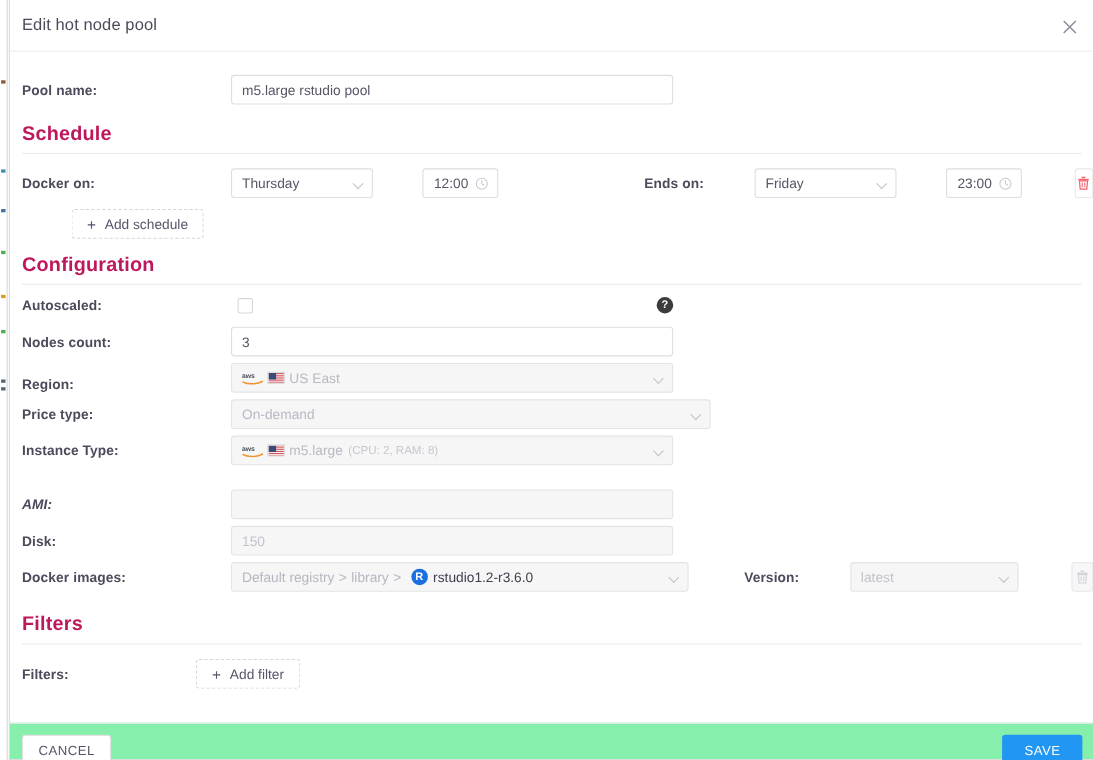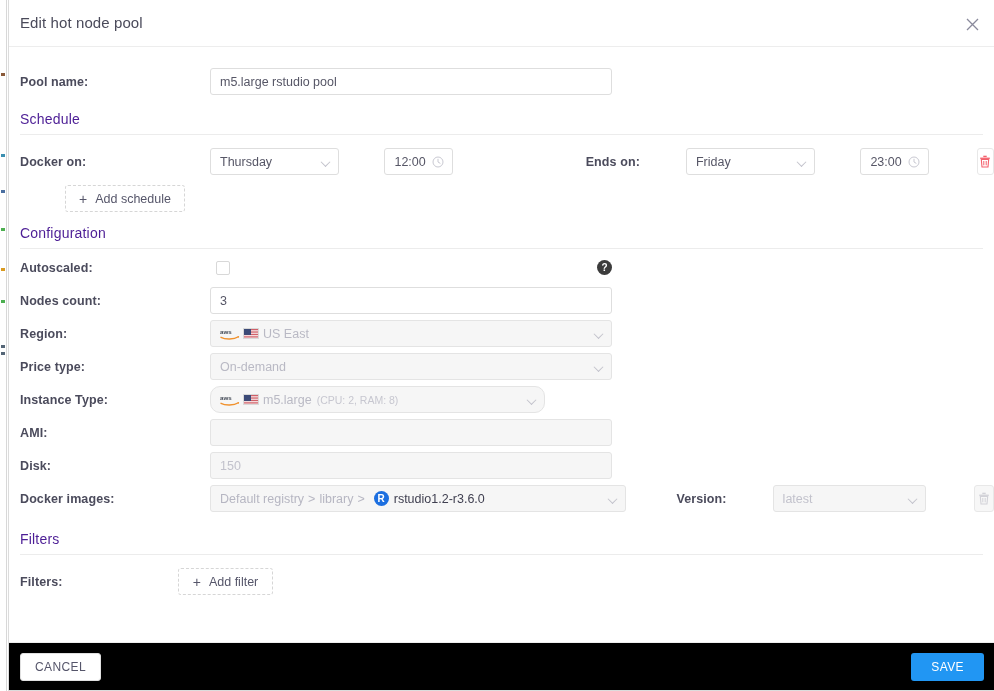--- a/index.html
+++ b/index.html
@@ -75,23 +75,23 @@
   }
   .lbl {
     width: 152px;
     flex: 0 0 152px;
     font-size: 12.5px;
     color: #4b4b5c;
     font-weight: 600;
     letter-spacing: .1px;
   }
   .section-h {
-    font-size: 14px;
-    color: #4c1d95;
-    font-weight: 400;
+    font-size: 18px;
+    color: #be185d;
+    font-weight: 700;
     padding-left: 11px;
     letter-spacing: .2px;
   }
   .section-rule {
     height: 1px;
     background: #ececec;
     margin: 7px 11px 0 11px;
   }
   
   .inp {
@@ -212,23 +212,23 @@
     margin: 0 5px;
   }
   .meta { color: #c7c7d0; font-size: 10.5px; margin-left: 5px; }
   .crumb { color: #b6b6c2; }
   .crumb-sep { color: #b6b6c2; margin: 0 4px; }
   .docker-name { color: #3f3f50; }
   
   .modal-footer {
     position: absolute;
     left: 0; bottom: 0;
-    width: 986px; height: 48px;
+    width: 986px; height: 33px;
     border-top: 1px solid #ededed;
-    background: #000000;
+    background: #86efac;
   }
   .cancel-btn {
     position: absolute;
     left: 11px; top: 10px;
     height: 28px;
     padding: 0 14px;
     border: 1px solid #e0e0e0;
     border-radius: 3px;
     background: #fff;
     color: #55556a;
@@ -354,21 +354,21 @@
           <div class="cbx" style="margin-left:6px;"></div>
           <div class="help-ico">?</div>
         </div>
       </div>
 
       <div class="row" style="margin-top:12px;">
         <div class="lbl">Nodes count:</div>
         <div class="inp" style="width:402px;">3</div>
       </div>
 
-      <div class="row" style="margin-top:6px;">
+      <div class="row" style="margin-top:6px;align-items:flex-end;">
         <div class="lbl">Region:</div>
         <div class="inp sel disabled" style="width:402px;">
           <span class="aws-ico">
             <svg width="20" height="13" viewBox="0 0 20 13">
               <text x="0" y="7" font-family="'Liberation Sans', sans-serif" font-size="6.2" font-weight="bold" fill="#444b57">aws</text>
               <path d="M1 10.3 C5 12.6 14 12.6 18.4 9.8" fill="none" stroke="#f0912d" stroke-width="1.35" stroke-linecap="round"></path>
               <path d="M17.3 9.4 L19.2 9.2 L18.4 10.9 Z" fill="#f0912d"></path>
             </svg>
           </span>
           <span class="flag-ico">
@@ -386,29 +386,29 @@
               <rect width="7" height="5.95" fill="#3b4a77"></rect>
             </svg>
           </span>
           <span>US East</span>
           <span class="caret"></span>
         </div>
       </div>
 
       <div class="row" style="margin-top:6px;">
         <div class="lbl">Price type:</div>
-        <div class="inp sel disabled" style="width:402px;">
+        <div class="inp sel disabled" style="width:436px;">
           <span>On-demand</span>
           <span class="caret"></span>
         </div>
       </div>
 
       <div class="row" style="margin-top:6px;">
         <div class="lbl">Instance Type:</div>
-        <div class="inp sel disabled" style="width:335px;border-radius:10px;">
+        <div class="inp sel disabled" style="width:402px;">
           <span class="aws-ico">
             <svg width="20" height="13" viewBox="0 0 20 13">
               <text x="0" y="7" font-family="'Liberation Sans', sans-serif" font-size="6.2" font-weight="bold" fill="#444b57">aws</text>
               <path d="M1 10.3 C5 12.6 14 12.6 18.4 9.8" fill="none" stroke="#f0912d" stroke-width="1.35" stroke-linecap="round"></path>
               <path d="M17.3 9.4 L19.2 9.2 L18.4 10.9 Z" fill="#f0912d"></path>
             </svg>
           </span>
           <span class="flag-ico">
             <svg width="16" height="11" viewBox="0 0 16 11">
               <rect width="16" height="11" fill="#ffffff"></rect>
@@ -423,21 +423,21 @@
               </g>
               <rect width="7" height="5.95" fill="#3b4a77"></rect>
             </svg>
           </span>
           <span>m5.large</span>
           <span class="meta">(CPU: 2, RAM: 8)</span>
           <span class="caret"></span>
         </div>
       </div>
 
-      <div class="row" style="margin-top:6px;">
+      <div class="row" style="margin-top:22px;font-style:italic;">
         <div class="lbl">AMI:</div>
         <div class="inp disabled" style="width:402px;"></div>
       </div>
 
       <div class="row" style="margin-top:6px;">
         <div class="lbl">Disk:</div>
         <div class="inp disabled" style="width:402px;">
           <span class="placeholder">150</span>
         </div>
       </div>

